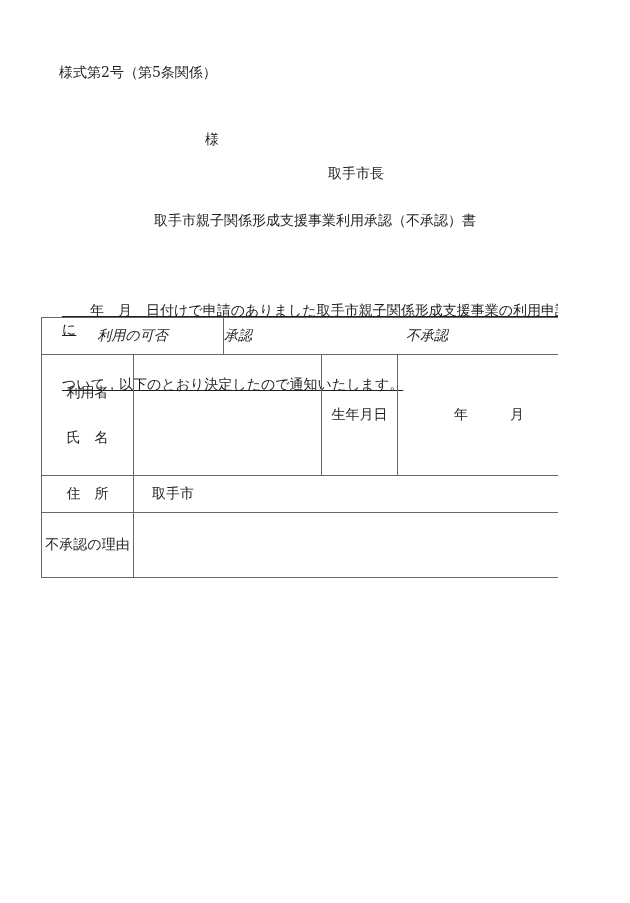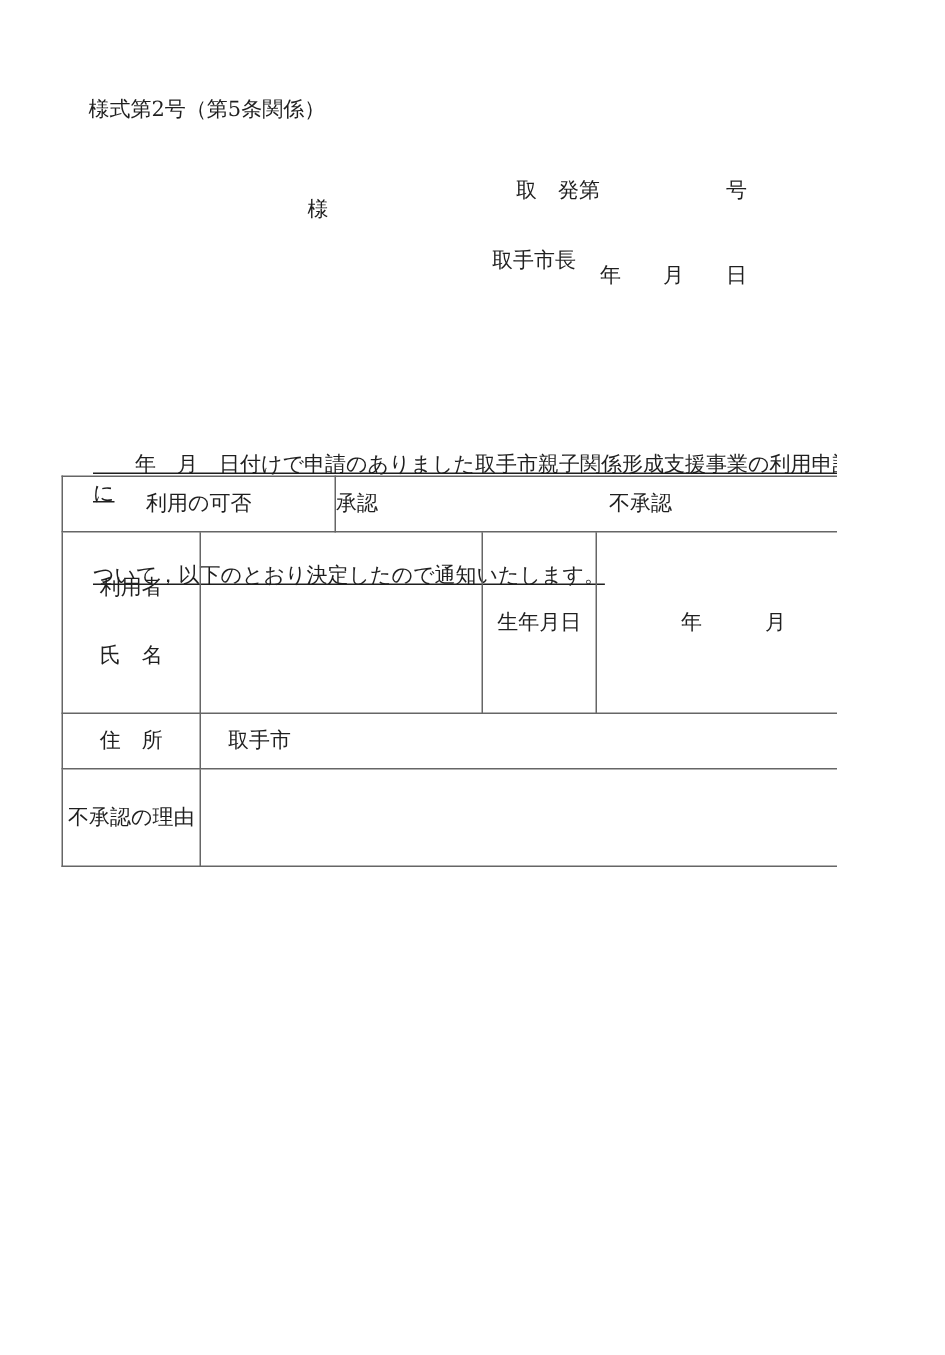--- a/index.html
+++ b/index.html
@@ -66,45 +66,42 @@
   .addr-val  { padding-left: 18px !important; }
   .period-cell div { white-space: pre; line-height: 22px; }
 </style>
 </head>
 <body>
 
 <div class="page">
 
   <div class="abs form-number">様式第2号（第5条関係）</div>
 
-  <div class="abs doc-head">
-    <div>取　発第　　　　　　号</div>
-    <div>年　　月　　日</div>
-  </div>
 
   <div class="abs addressee">様</div>
 
   <div class="abs sender">取手市長</div>
 
+  <div class="abs doc-title">取手市親子関係形成支援事業利用承認（不承認）書</div>
 
   <div class="abs body-par">
     <div>　　年　月　日付けで申請のありました取手市親子関係形成支援事業の利用申請に</div>
     <div>ついて，以下のとおり決定したので通知いたします。</div>
   </div>
 
   <table class="main">
     <colgroup>
       <col style="width:92px">
       <col style="width:90px">
       <col style="width:98px">
       <col style="width:76px">
       <col style="width:191px">
     </colgroup>
     <tbody>
-      <tr style="height:37px;">
+      <tr style="height:37px;font-style:italic;">
         <td class="center" colspan="2">利用の可否</td>
         <td colspan="3">
           <div class="split">
             <span>承認</span>
             <span>不承認</span>
           </div>
         </td>
       </tr>
       <tr style="height:38px;">
         <td>

